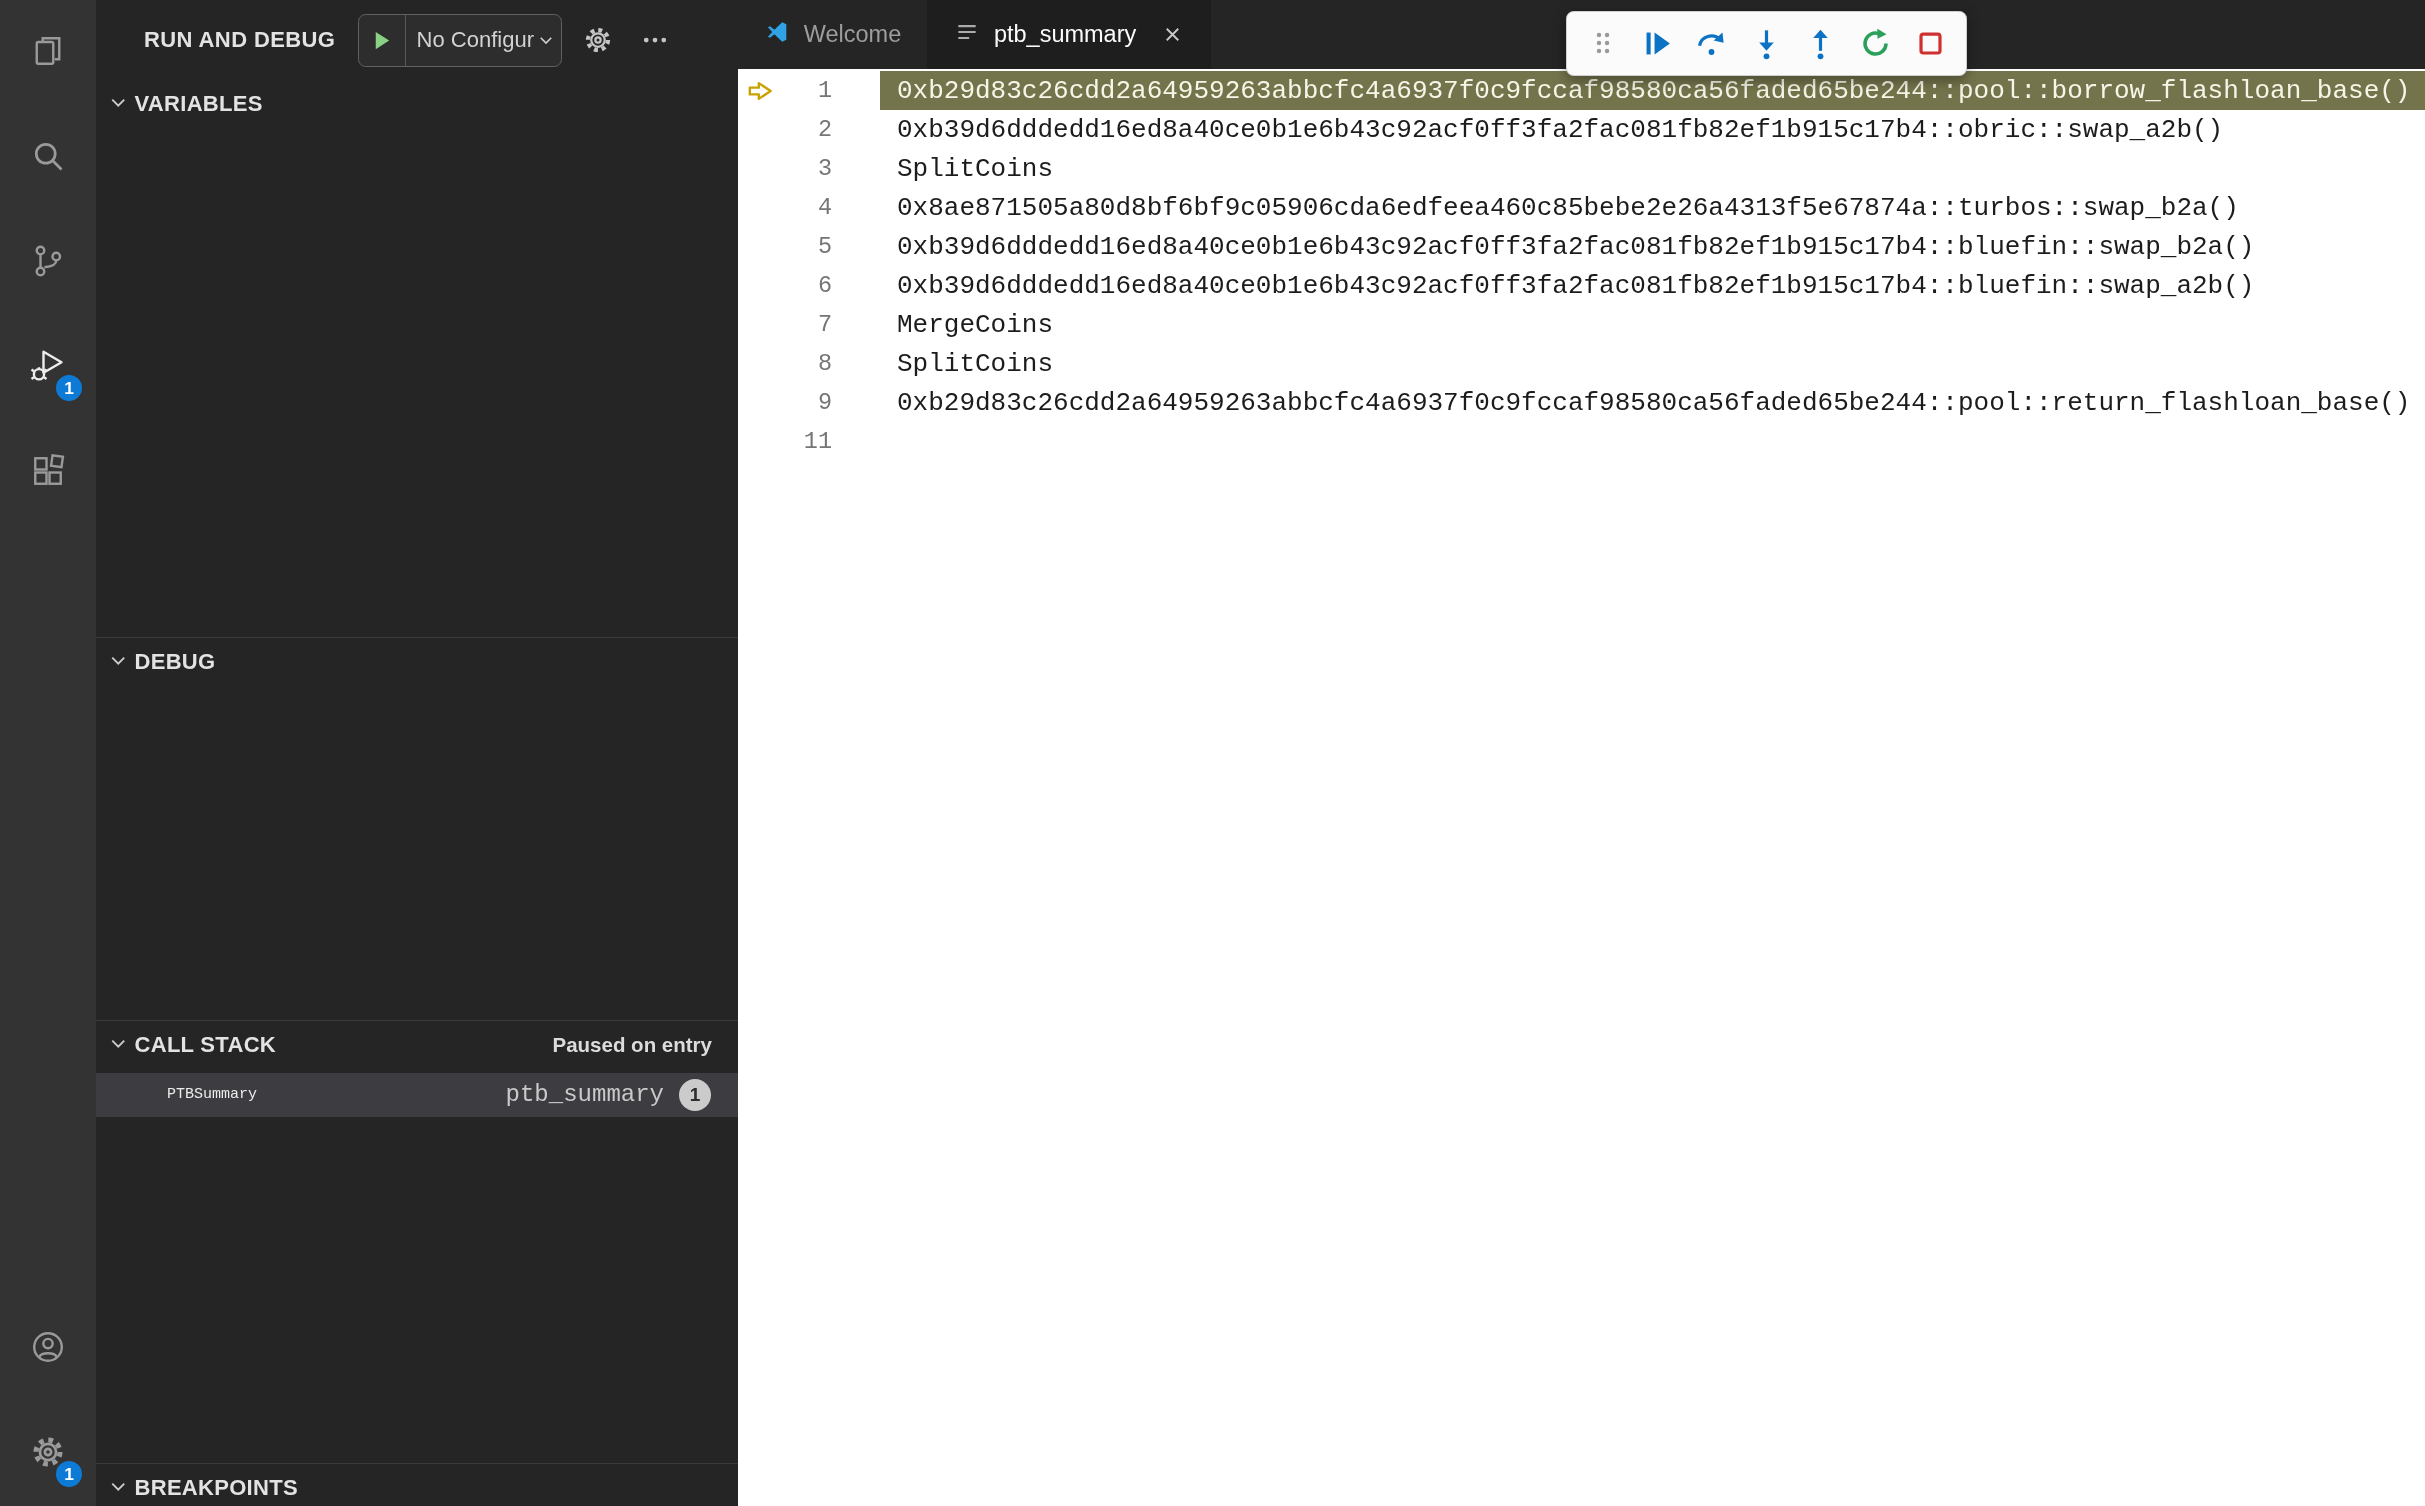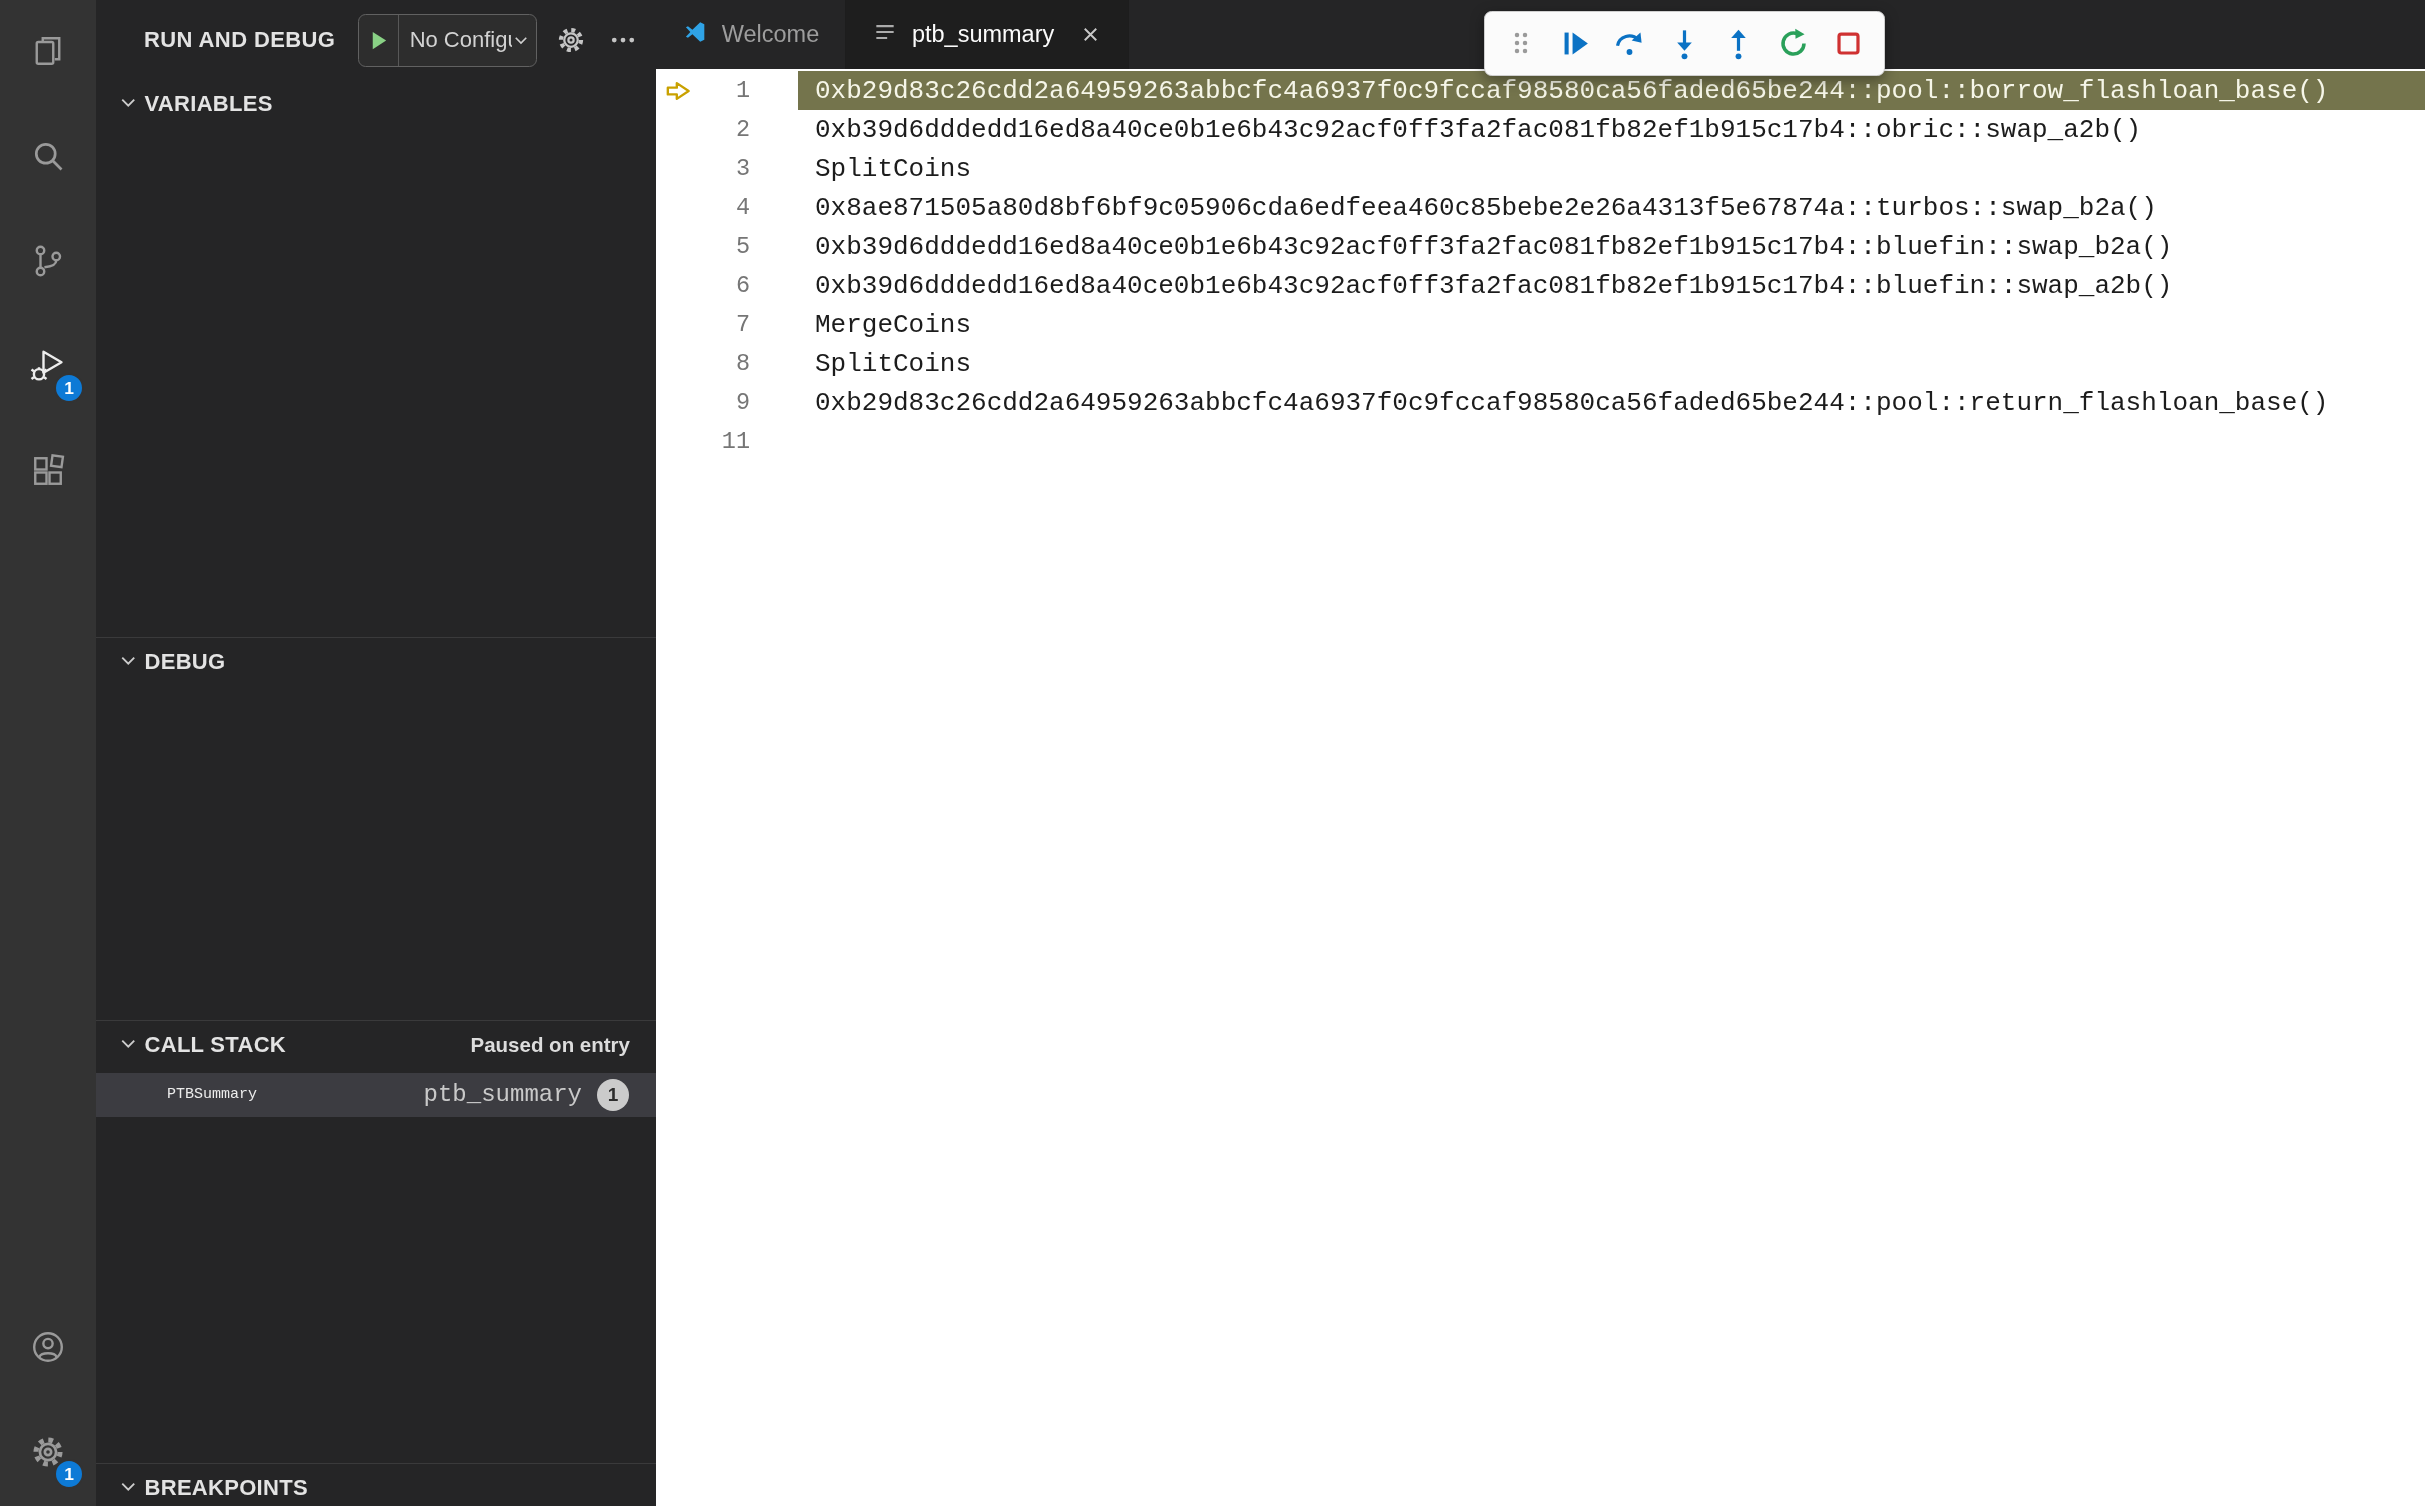--- a/index.html
+++ b/index.html
@@ -25,37 +25,37 @@
   .badge {
     position: absolute; right: 12px; bottom: 16.7px;
     min-width: 30px; height: 30px; border-radius: 15px;
     background: #0d7ad6; color: #ffffff; font-size: 17.4px; font-weight: 700;
     display: flex; align-items: center; justify-content: center;
     border: 2.3px solid #333333;
   }
 
   
   .sidebar {
-    width: 560px; background: #252526; flex: none; color: #cccccc;
+    width: 642px; background: #252526; flex: none; color: #cccccc;
     display: flex; flex-direction: column;
   }
   .sb-toolbar { height: 80px; display: flex; align-items: center; padding: 0 15px 0 48px; gap: 15px; flex: none; }
   .sb-title { font-size: 22px; font-weight: 700; color: #e3e3e3; letter-spacing: 0.4px; white-space: nowrap; }
   .cfg-dd {
     margin-left: 7.6px; height: 53px; display: flex; align-items: center;
     background: #2d2d2d; border: 1.5px solid #616161; border-radius: 7.6px; overflow: hidden; cursor: pointer;
   }
   .cfg-play { width: 47px; height: 100%; display: flex; align-items: center; justify-content: center; border-right: 1.5px solid #585858; }
   .cfg-label { padding: 0 3px 0 10.6px; font-size: 22px; color: #d2d2d2; white-space: nowrap; overflow: hidden; max-width: 164px; }
   .cfg-chev { padding-right: 6px; display: flex; }
   .sb-iconbtn { width: 42px; height: 42px; display: flex; align-items: center; justify-content: center; color: #c5c5c5; cursor: pointer; }
 
   .section { border-top: 1.5px solid #3a3a3b; display: flex; flex-direction: column; overflow: hidden; flex: none; }
   .section.first { border-top: none; }
-  .sec-header { height: 47px; display: flex; align-items: center; gap: 6px; padding: 0 26px 0 22px; flex: none; cursor: pointer; }
+  .sec-header { height: 47px; display: flex; align-items: center; gap: 6px; padding: 0 26px 0 12px; flex: none; cursor: pointer; }
   .sec-label { font-size: 22px; font-weight: 700; color: #e3e3e3; letter-spacing: 0.3px; white-space: nowrap; }
   .sec-status { margin-left: auto; font-size: 20.5px; font-weight: 700; color: #dcdcdc; white-space: nowrap; }
   .sec-body { flex: 1; }
 
   .cs-row {
     margin-top: 4.6px; height: 44px; background: #3c3c41;
     display: flex; align-items: center; padding: 0 27px 0 71px;
     font-family: "Liberation Mono", "DejaVu Sans Mono", monospace; cursor: pointer;
   }
   .cs-name { font-size: 15px; color: #ececec; }

